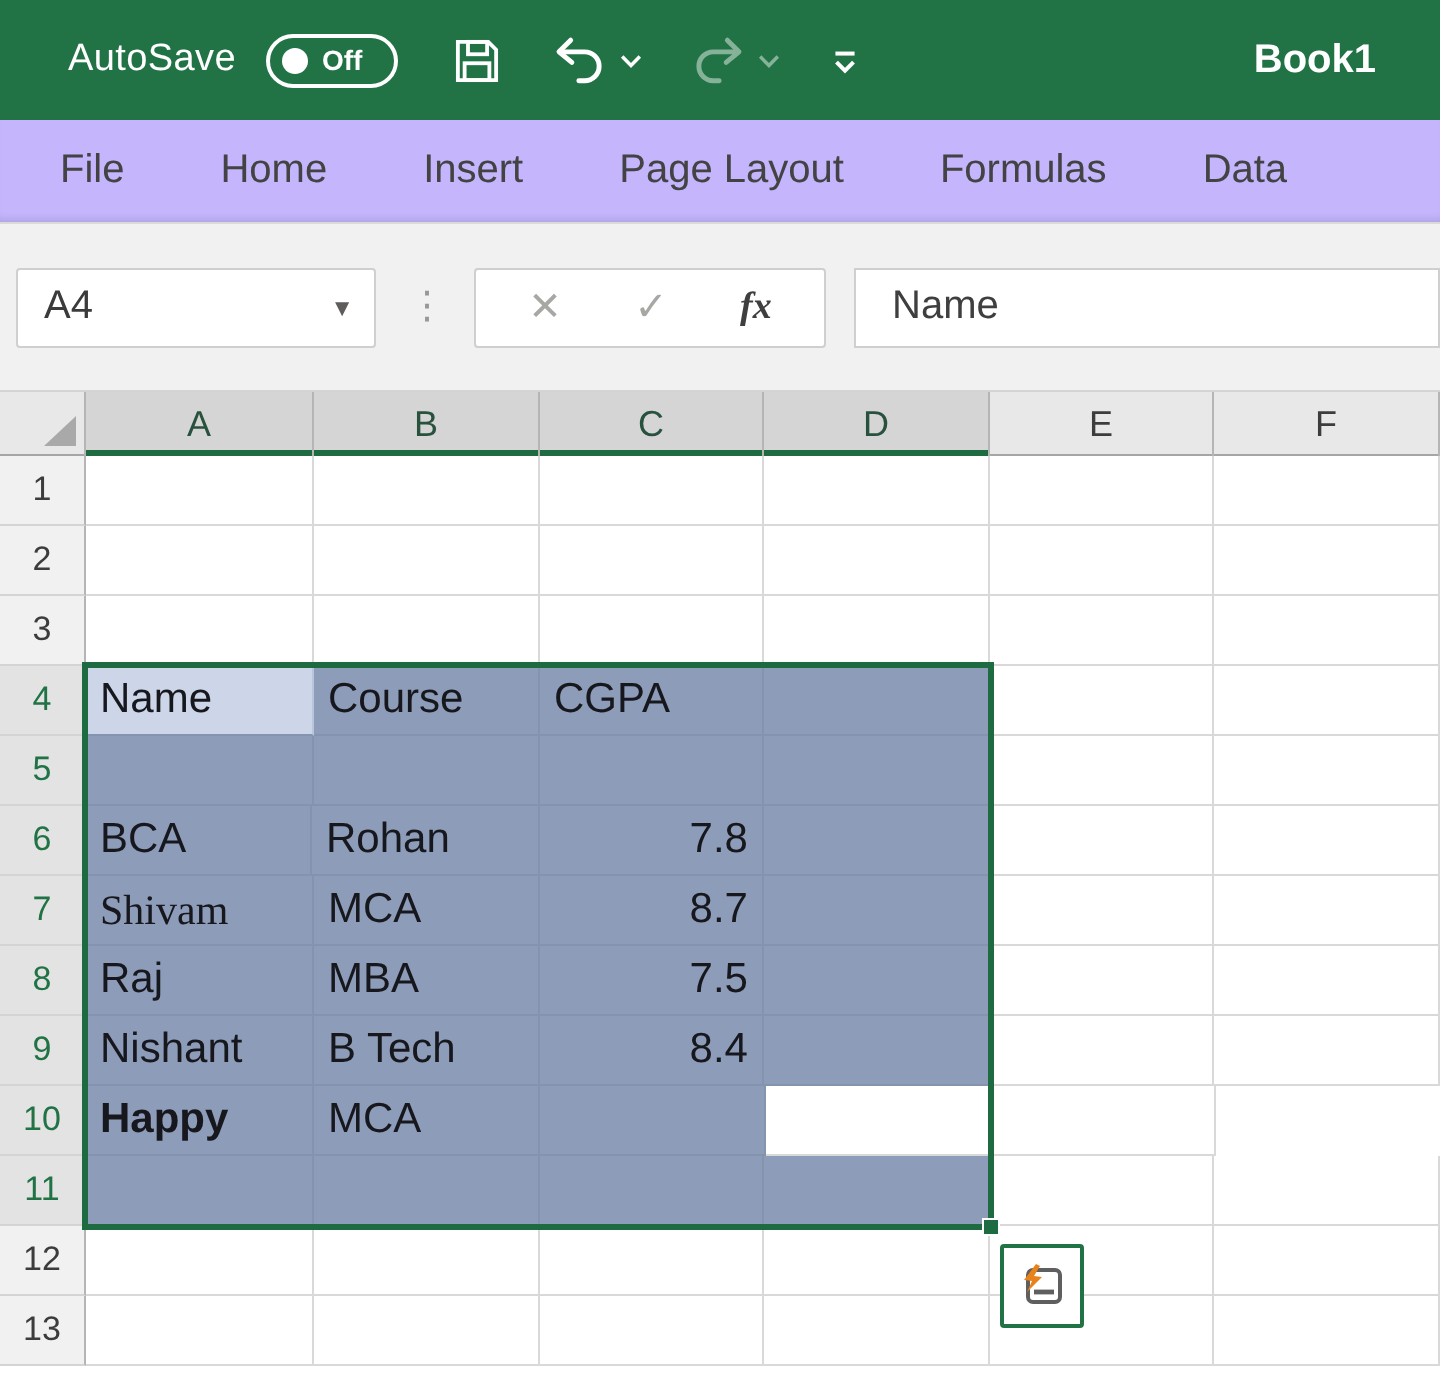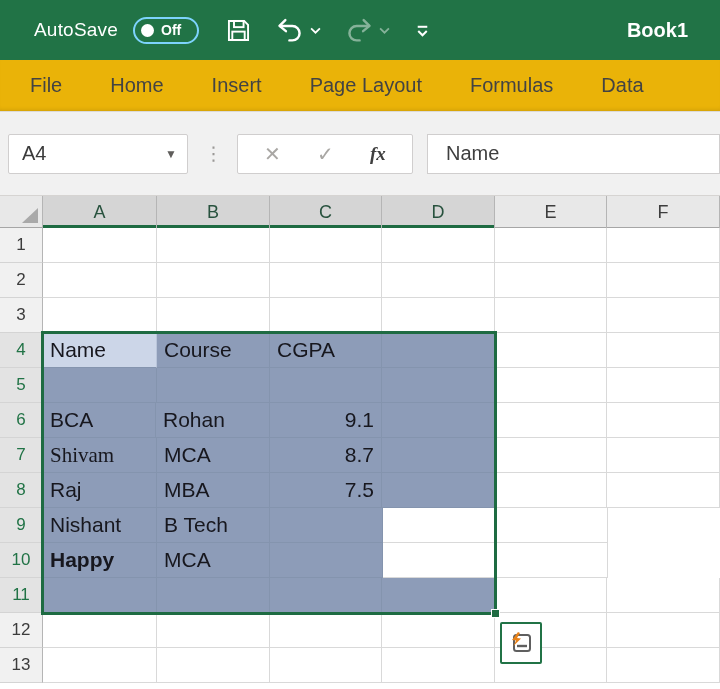--- a/index.html
+++ b/index.html
@@ -3,33 +3,33 @@
 <meta charset="utf-8">
 <style>
   * { box-sizing: border-box; margin: 0; padding: 0; }
   html,body { width:720px; height:689px; overflow:hidden;
     font-family:"Liberation Sans", sans-serif; background:#fff; }
 
   
   .titlebar { height:60px; background:#217346; display:flex; align-items:center;
     padding-left:34px; color:#fff; }
   .autosave-label { font-size:19px; letter-spacing:.2px; }
-  .toggle { width:66px; height:27px; border:2px solid #7dd3fc; border-radius:15px;
+  .toggle { width:66px; height:27px; border:2px solid #ffffff; border-radius:15px;
     display:flex; align-items:center; padding:0 6px; gap:7px; margin-left:15px; }
   .toggle-knob { width:13px; height:13px; border-radius:50%; background:#fff; }
   .toggle-state { font-size:14px; font-weight:bold; }
   .tb-icon { display:flex; align-items:center; }
   .tb-save { margin-left:26px; }
   .tb-undo-group, .tb-redo-group { display:flex; align-items:center; gap:6px; margin-left:24px; }
   .tb-redo-group { opacity:.45; }
   .tb-qat { margin-left:24px; }
   .workbook-title { margin-left:auto; margin-right:32px; font-size:20px; font-weight:600; }
 
   
-  .ribbon-tabs { height:52px; background:#eab308; display:flex; align-items:center;
+  .ribbon-tabs { height:52px; background:#c4b5fd; display:flex; align-items:center;
     padding-left:30px; gap:48px; border-bottom:1px solid #dcdad8;
     box-shadow: inset 0 -4px 4px -3px rgba(0,0,0,.12); }
   .ribbon-tab { font-size:20px; color:#434343; white-space:nowrap; cursor:default; }
 
   
   .formula-row { height:84px; background:#f1f1f1; display:flex; align-items:center;
     border-bottom:1px solid #d6d4d2; }
   .name-box { margin-left:8px; width:180px; height:40px; background:#fff;
     border:1px solid #d0cece; border-radius:2px; display:flex; align-items:center;
     padding:0 10px 0 13px; }
@@ -209,21 +209,21 @@
         <div class="cell sel" style="width: 113px;"></div>
         <div class="cell sel" style="width: 112px;"></div>
         <div class="cell sel" style="width: 113px;"></div>
         <div class="cell" style="width: 112px;"></div>
         <div class="cell" style="width: 113px;"></div>
       </div>
       <div class="sheet-row">
         <div class="row-hdr selrow">6</div>
         <div class="cell sel" style="width: 113px;">BCA</div>
         <div class="cell sel" style="width: 114px;">Rohan</div>
-        <div class="cell sel num" style="width: 112px;">9.1</div>
+        <div class="cell sel num" style="width: 112px;">7.8</div>
         <div class="cell sel" style="width: 113px;"></div>
         <div class="cell" style="width: 112px;"></div>
         <div class="cell" style="width: 113px;"></div>
       </div>
       <div class="sheet-row">
         <div class="row-hdr selrow">7</div>
         <div class="cell sel" style="width: 114px; font-family: Liberation Serif, serif;">Shivam</div>
         <div class="cell sel" style="width: 113px;">MCA</div>
         <div class="cell sel num" style="width: 112px;">8.7</div>
         <div class="cell sel" style="width: 113px;"></div>
@@ -236,20 +236,21 @@
         <div class="cell sel" style="width: 113px;">MBA</div>
         <div class="cell sel num" style="width: 112px; text-align: center;">7.5</div>
         <div class="cell sel" style="width: 113px;"></div>
         <div class="cell" style="width: 112px;"></div>
         <div class="cell" style="width: 113px;"></div>
       </div>
       <div class="sheet-row">
         <div class="row-hdr selrow">9</div>
         <div class="cell sel" style="width: 114px;">Nishant</div>
         <div class="cell sel" style="width: 113px;">B Tech</div>
+        <div class="cell sel num" style="width: 112px;">8.4</div>
         <div class="cell sel" style="width: 113px;"></div>
         <div class="cell" style="width: 112px;"></div>
         <div class="cell" style="width: 113px;"></div>
       </div>
       <div class="sheet-row">
         <div class="row-hdr selrow">10</div>
         <div class="cell sel" style="width: 114px; font-weight: bold;">Happy</div>
         <div class="cell sel" style="width: 113px;">MCA</div>
         <div class="cell sel" style="width: 113px;"></div>
         <div class="cell" style="width: 112px;"></div>

